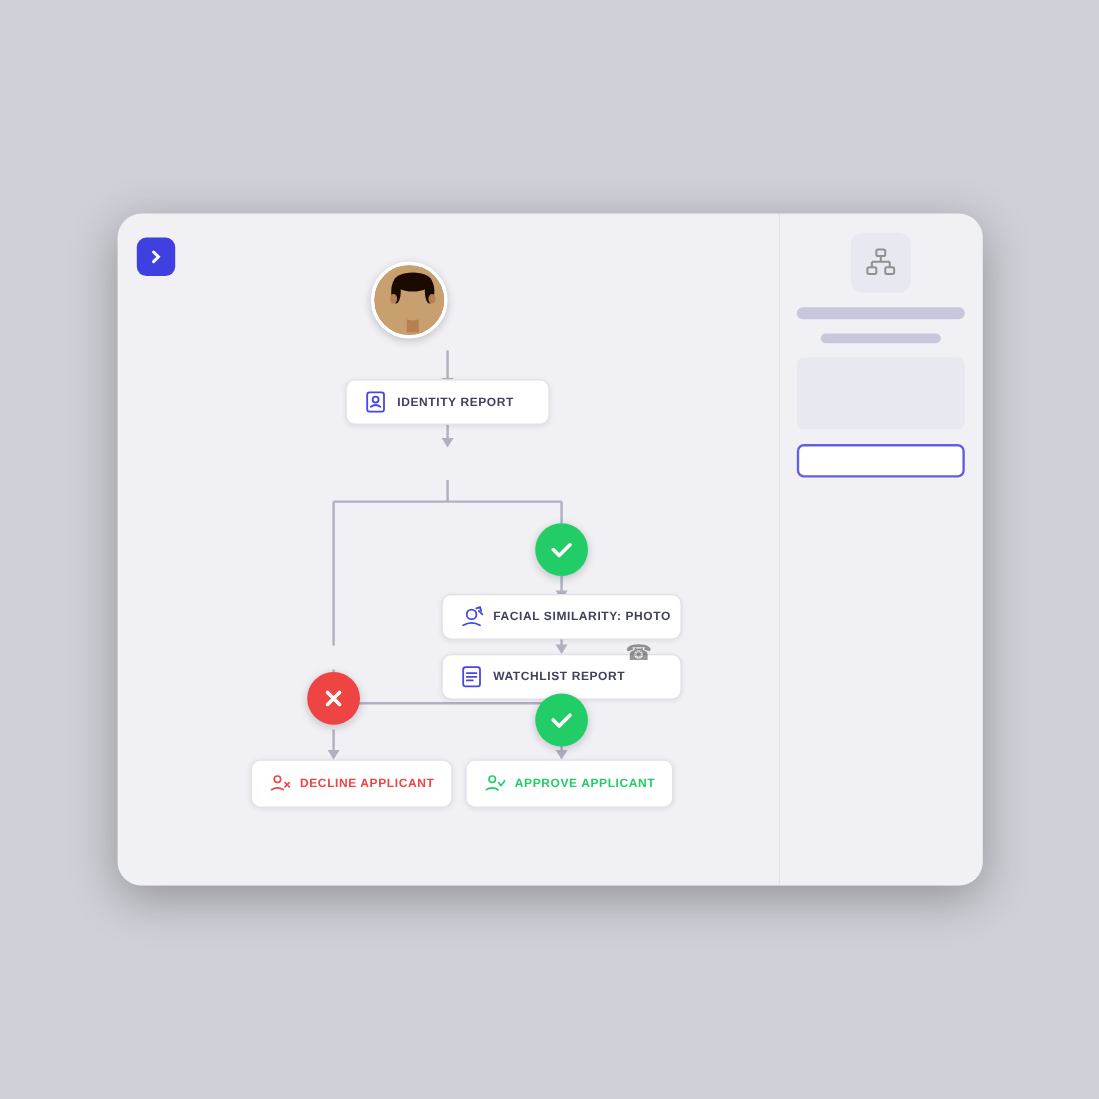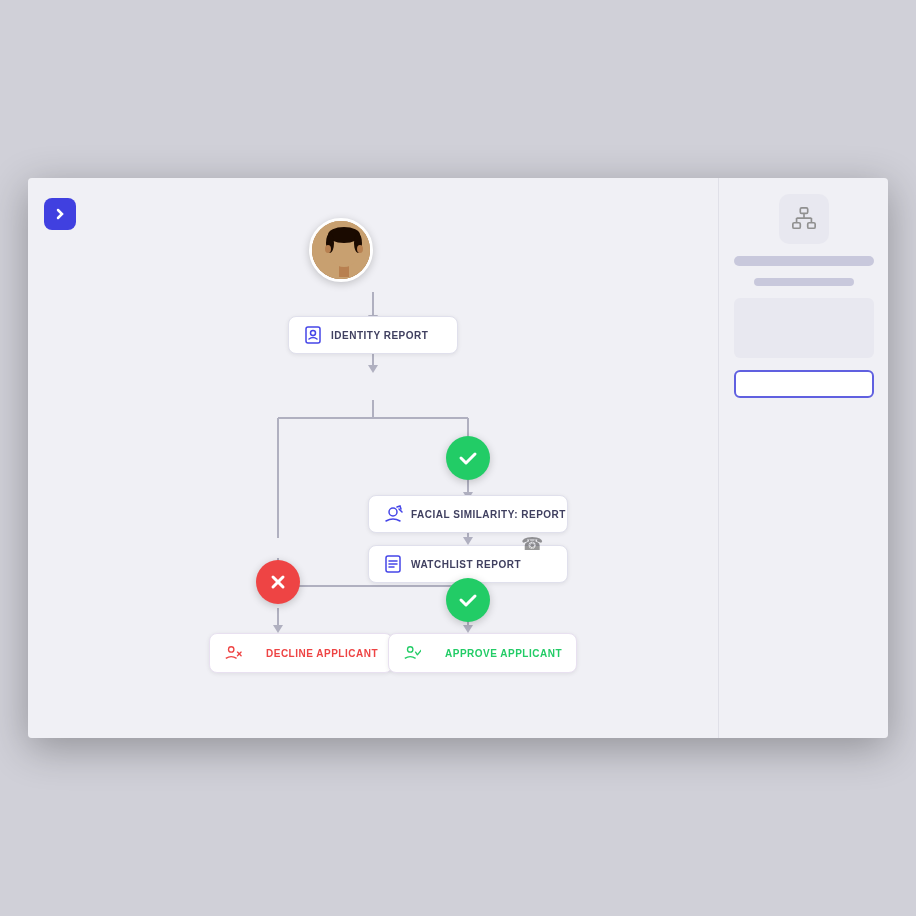--- a/index.html
+++ b/index.html
@@ -7,24 +7,24 @@
     body {
       background: #d0d0d8;
       display: flex;
       align-items: center;
       justify-content: center;
       min-height: 100vh;
       font-family: -apple-system, BlinkMacSystemFont, 'Segoe UI', sans-serif;
     }
 
     .device-frame {
-      width: 860px;
+      width: 721px;
       height: 560px;
       background: #f0f0f5;
-      border-radius: 4px;
+      border-radius: 20px;
       box-shadow: 0 10px 40px rgba(0,0,0,0.3), inset 0 0 0 1px rgba(0,0,0,0.15);
       display: flex;
       overflow: hidden;
       position: relative;
     }
 
     
     .toggle-btn {
       position: absolute;
       top: 20px;
@@ -184,21 +184,21 @@
     .decision-circle svg { width: 24px; height: 24px; color: white; }
 
     
     .end-node {
       position: absolute;
       background: white;
       border: 1.5px solid #e8e0f0;
       border-radius: 8px;
       display: flex;
       align-items: center;
-      gap: 24px;
+      gap: 8px;
       padding: 10px 14px;
       font-size: 10px;
       font-weight: 700;
       letter-spacing: 0.5px;
       box-shadow: 0 1px 4px rgba(0,0,0,0.08);
       white-space: nowrap;
     }
 
     .end-node-decline { color: #ee4444; }
     .end-node-approve { color: #22cc66; }
@@ -298,21 +298,21 @@
           </svg>
         </div>
 
         <div class="flow-node" style="left:245px; top:287px; width:200px;">
           <svg class="node-icon" viewBox="0 0 20 20" fill="none" stroke="#4545e8" stroke-width="1.5">
             <circle cx="10" cy="8" r="4" stroke="#4545e8"></circle>
             <path d="M3 17 Q10 13 17 17" stroke="#4545e8" stroke-linecap="round"></path>
             <path d="M14 3 L17 2 L18 5" stroke="#4545e8" stroke-linecap="round"></path>
             <path d="M16 5 L19 8" stroke="#4545e8" stroke-linecap="round"></path>
           </svg>
-          <span>FACIAL SIMILARITY: REPORT</span>
+          <span>FACIAL SIMILARITY: PHOTO</span>
         </div>
 
         <div class="flow-node" style="left:245px; top:337px; width:200px;">
           <svg class="node-icon" viewBox="0 0 20 20" fill="none" stroke="#4545e8" stroke-width="1.5">
             <rect x="3" y="2" width="14" height="16" rx="2" stroke="#4545e8"></rect>
             <line x1="6" y1="7" x2="14" y2="7" stroke="#4545e8" stroke-linecap="round"></line>
             <line x1="6" y1="10" x2="14" y2="10" stroke="#4545e8" stroke-linecap="round"></line>
             <line x1="6" y1="13" x2="11" y2="13" stroke="#4545e8" stroke-linecap="round"></line>
           </svg>
           <span>WATCHLIST REPORT</span>

